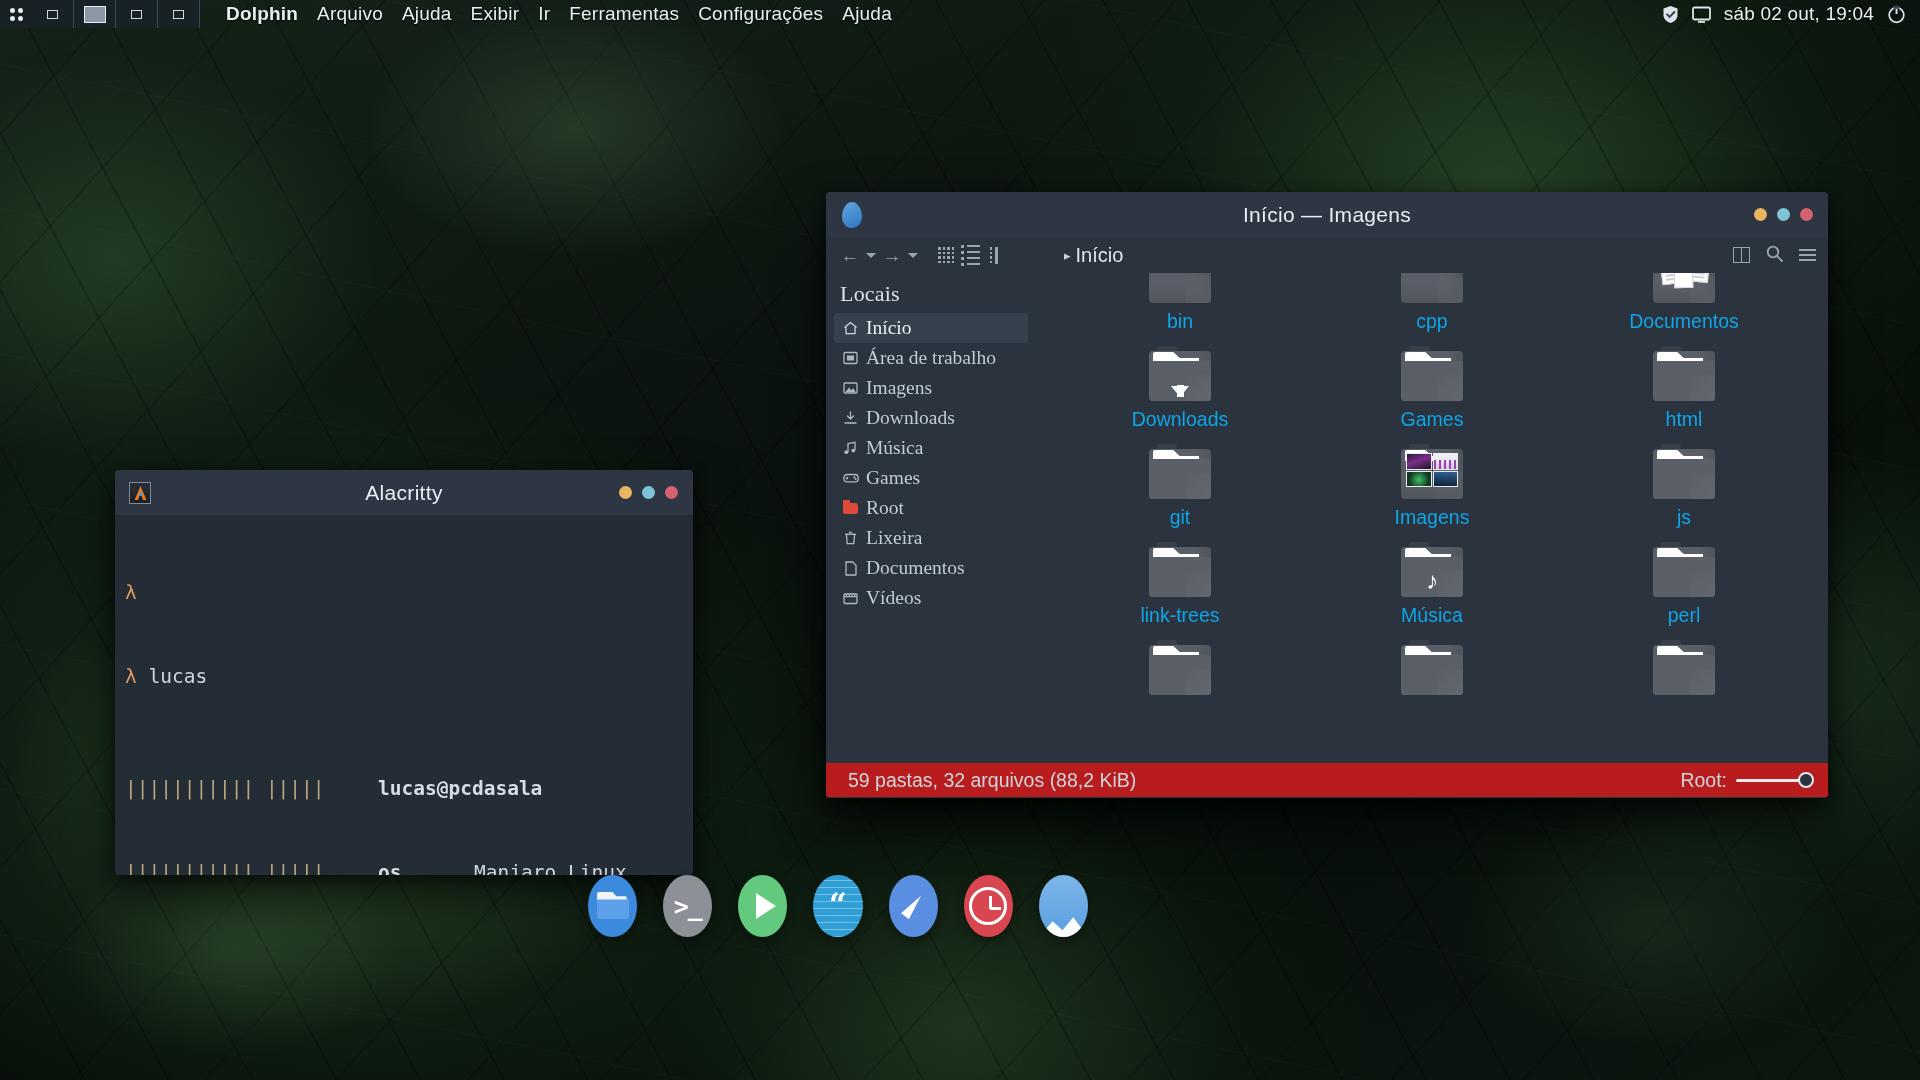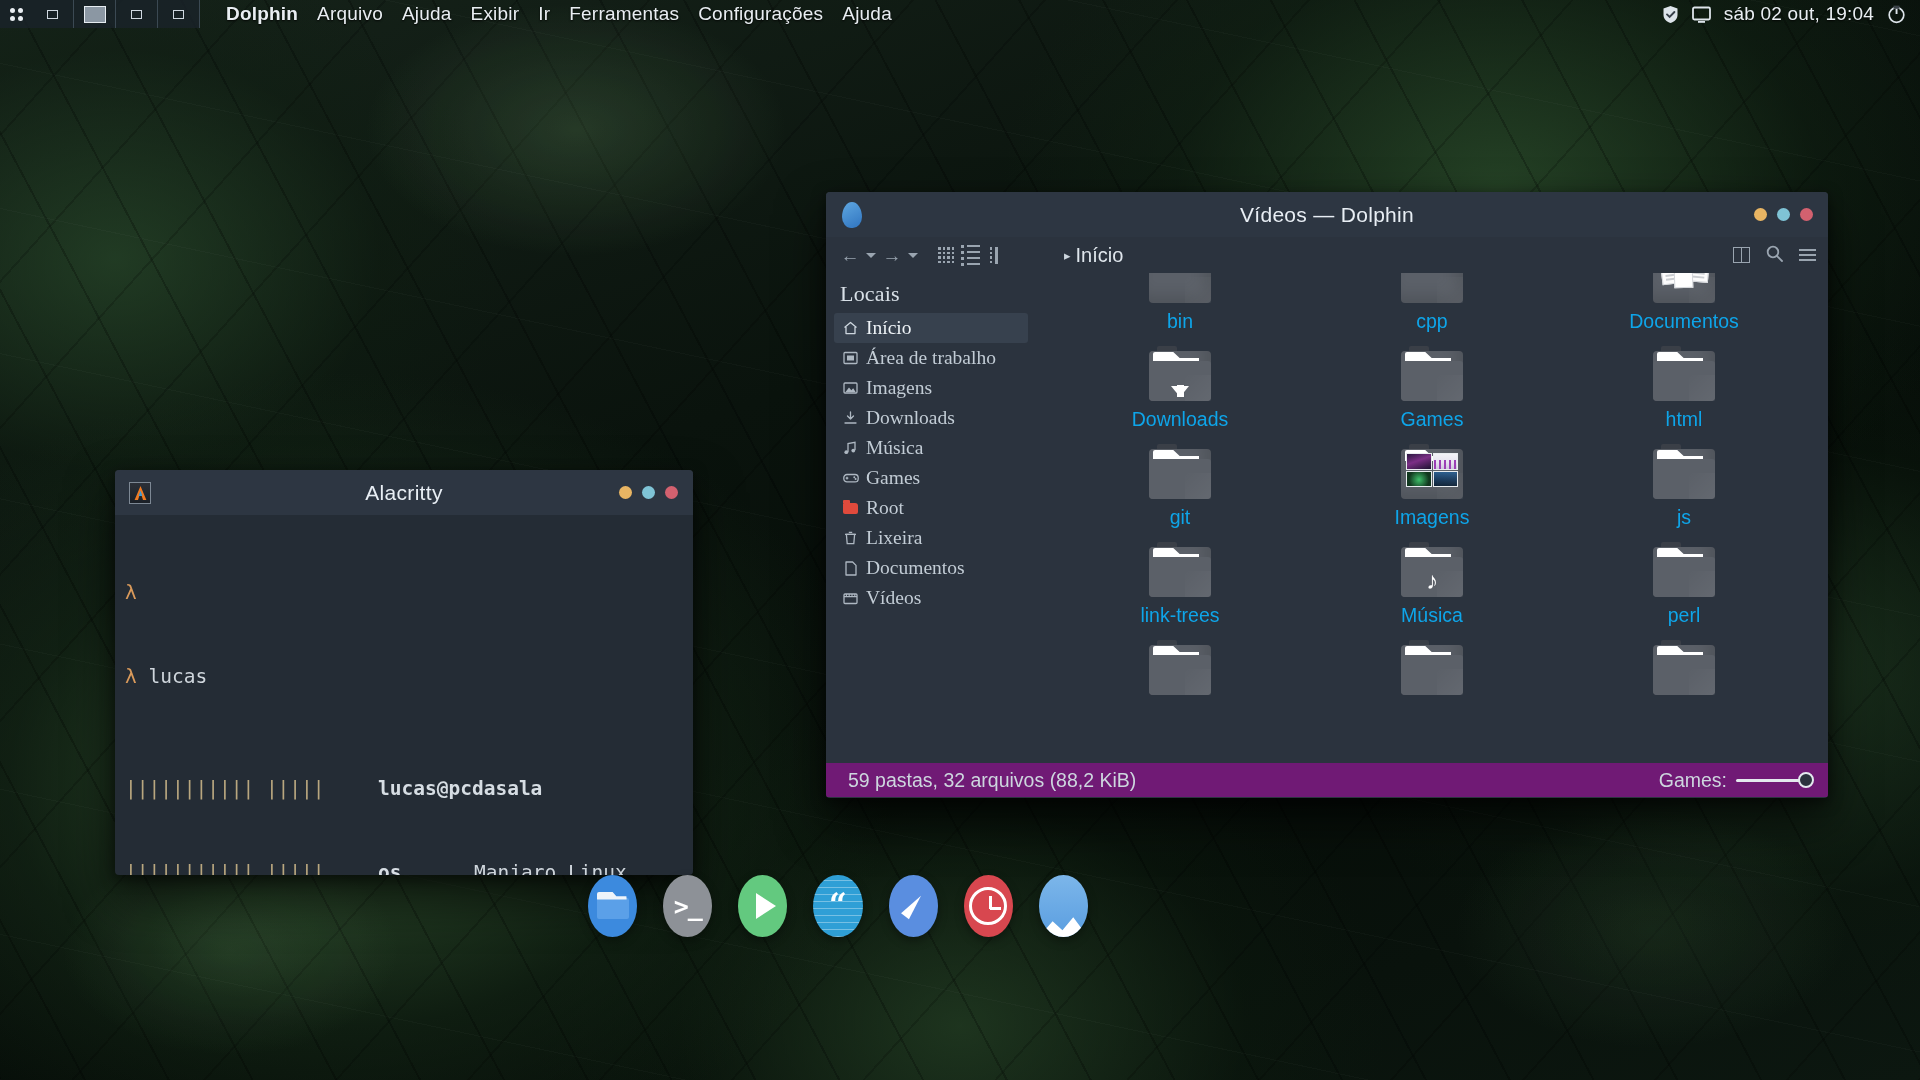--- a/index.html
+++ b/index.html
@@ -208,21 +208,21 @@
   .docpage::before { content:""; position:absolute; top:3px; left:3px; right:3px; height:4px; background:#8a1b2e; }
   .docpage::after { content:""; position:absolute; top:11px; left:3px; right:3px; height:1.5px;
     background:#c9ccd0; box-shadow:0 4px 0 #c9ccd0, 0 8px 0 #c9ccd0; }
   .dp1 { left:0; top:2px; transform:rotate(-7deg); }
   .dp2 { left:25px; top:0; transform:rotate(5deg); }
   .dp3 { left:13px; top:10px; width:19px; height:22px; background:#fff; transform:rotate(-2deg); }
   .dp3::before,.dp3::after { display:none; }
 
   .dstatus {
     height:34px; display:flex; align-items:center; padding:0 22px;
-    background:#701a75; color:#cdd6de; font-size:19.5px; position:relative; z-index:5;
+    background:#b91c1c; color:#cdd6de; font-size:19.5px; position:relative; z-index:5;
   }
   .zoomwrap { margin-left:auto; display:flex; align-items:center; gap:9px; }
   .zslider { width:70px; height:3px; background:#e3e9ee; border-radius:2px; position:relative; }
   .zknob { position:absolute; right:-8px; top:-6.5px; width:16px; height:16px; border-radius:50%;
     border:2px solid #e3e9ee; background:#2b333e; }
 
   
   #dock {
     position:absolute; left:588px; top:866px; width:500px; height:80px;
     display:flex; align-items:center; gap:26px; z-index:40;
@@ -350,21 +350,21 @@
 
     
     
   </div>
 </div>
 
 <div class="window" id="dolphin">
 
   <div class="titlebar">
     <span class="dolph-icon"></span>
-    <span class="title">Vídeos — Dolphin</span>
+    <span class="title">Início — Imagens</span>
     <span class="winbtns">
       <i class="winbtn wb-min"></i>
       <i class="winbtn wb-max"></i>
       <i class="winbtn wb-close"></i>
     </span>
   </div>
 
   <div class="dtoolbar">
     <span class="tbtn">
         <span class="arrow-gly">←</span>
@@ -719,21 +719,21 @@
             </span>
         </div>
 
       </div>
     </section>
   </div>
 
   <div class="dstatus">
     <span>59 pastas, 32 arquivos (88,2 KiB)</span>
     <span class="zoomwrap">
-      <span>Games:</span>
+      <span>Root:</span>
       <span class="zslider">
           <i class="zknob"></i>
         </span>
     </span>
   </div>
 </div>
 
 <div id="dock">
   <div class="dockitem di-dolphin">
     <span class="f"></span>

